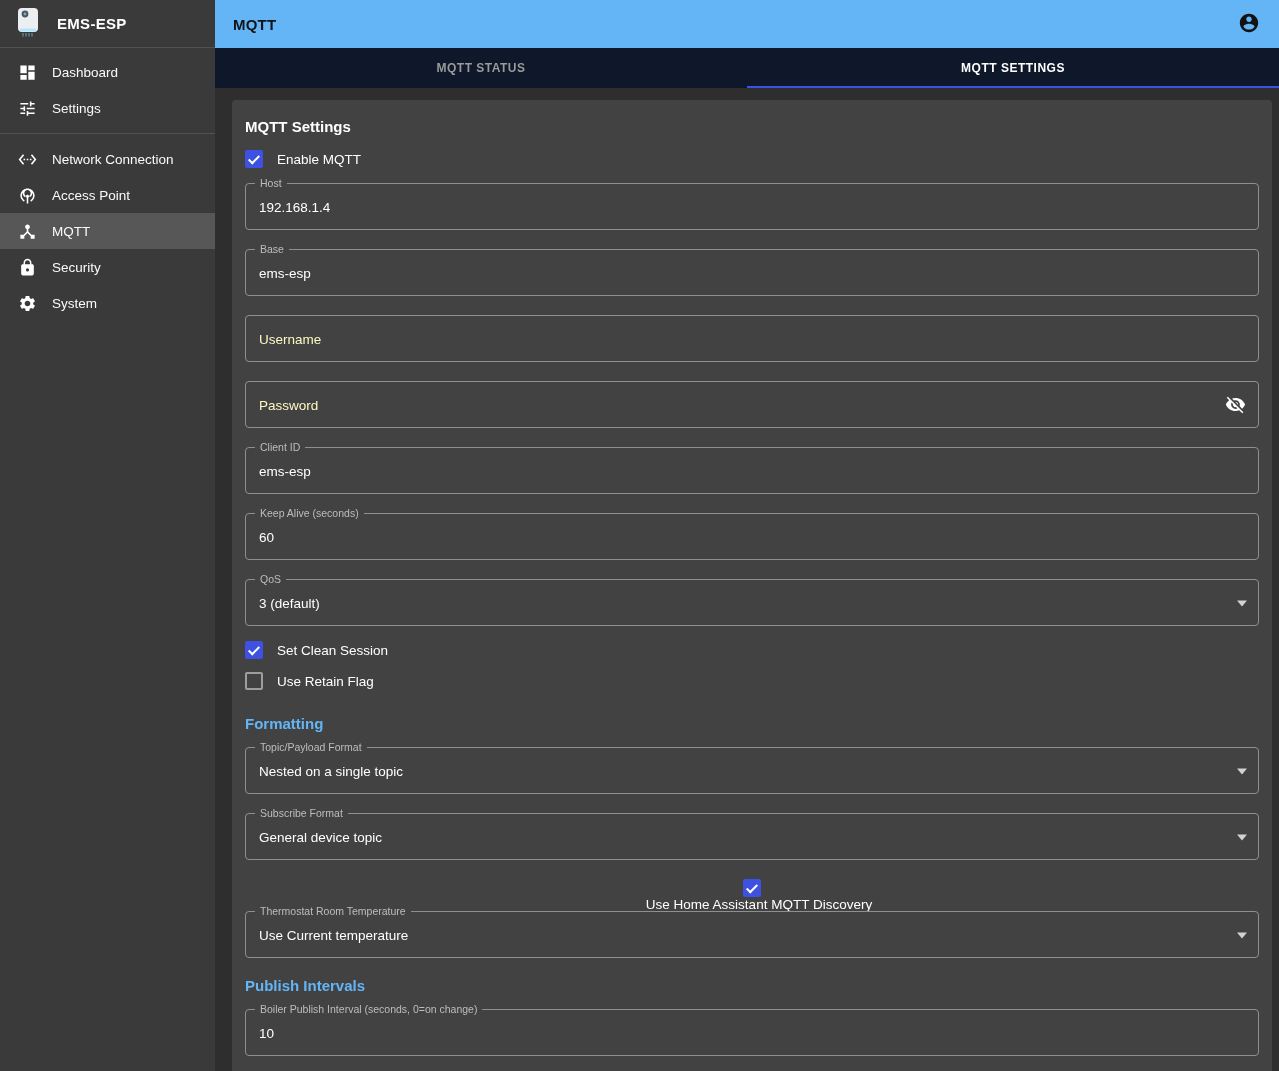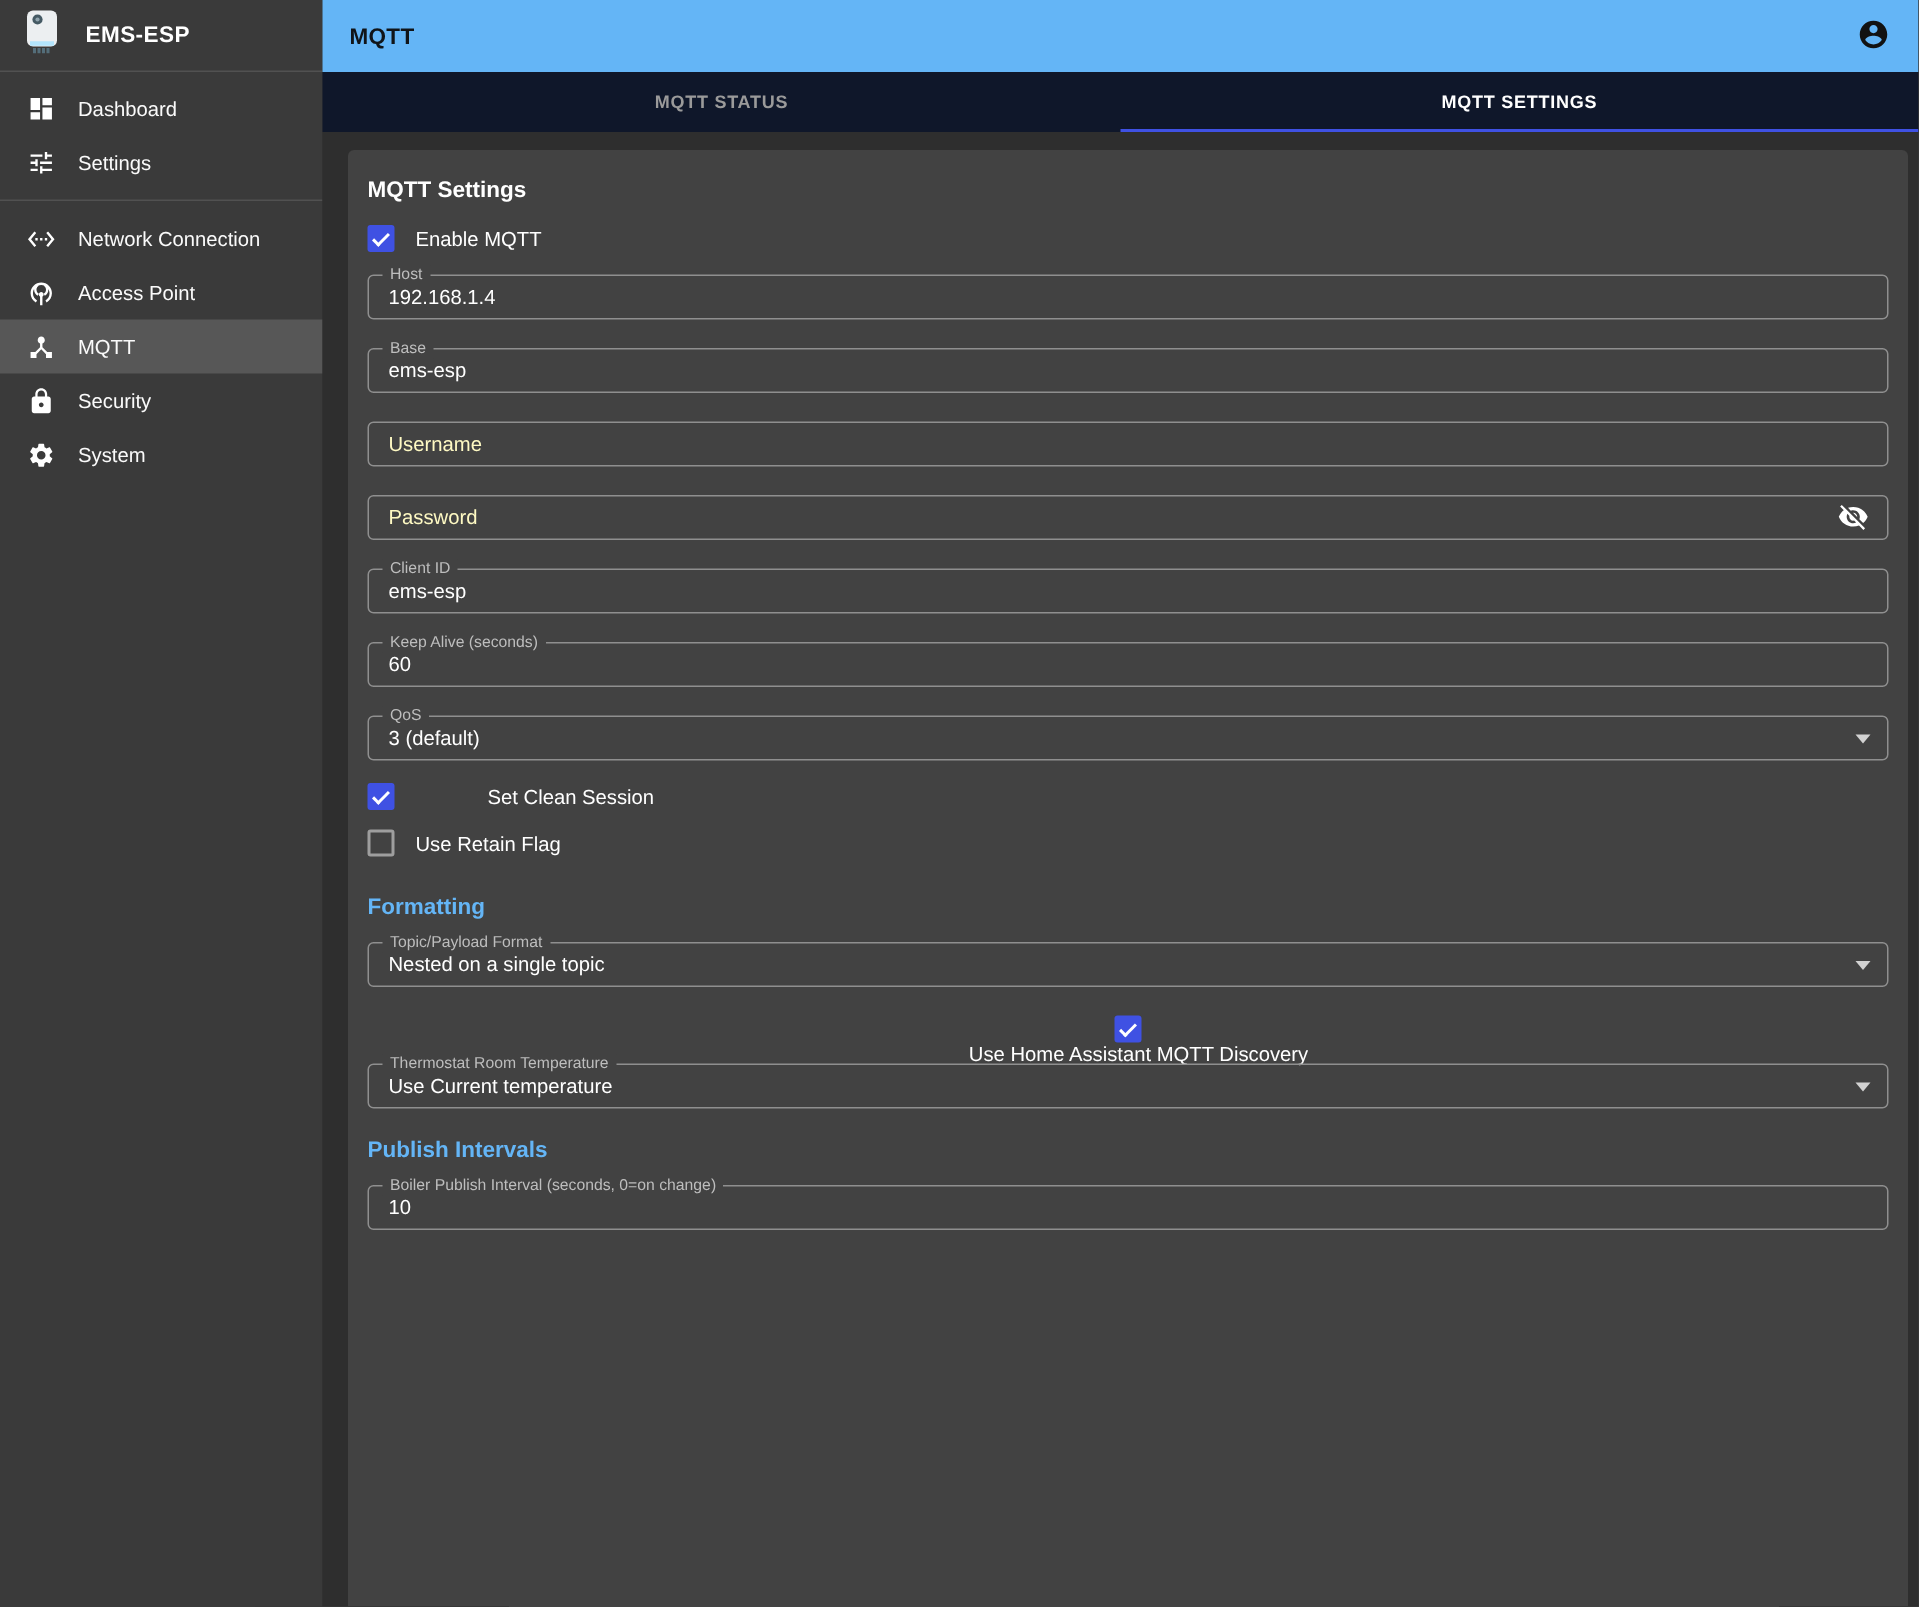--- a/index.html
+++ b/index.html
@@ -64,35 +64,35 @@
     border-radius: 4px 4px 0 0;
     padding: 16px 13px 30px 13px;
     min-height: 1100px;
   }
 
   .card-heading { font-size: 15px; font-weight: 700; color: #ffffff; margin: 2px 0 14px 0; }
   .section-heading { font-size: 15px; font-weight: 700; color: #64b5f6; margin: 24px 0 15px 0; }
 
   
   .cbrow { display: flex; align-items: center; height: 20px; margin: 0 0 14px 0; cursor: pointer; }
-  .cbrow.tight { margin-bottom: 11px; gap: 48px; }
+  .cbrow.tight { margin-bottom: 11px; }
   .cb { width: 18px; height: 18px; border-radius: 2px; position: relative; flex: 0 0 18px; }
   .cb.checked { background: #3f51e3; }
   .cb.checked::after {
     content: ""; position: absolute; left: 6px; top: 2.5px;
     width: 4px; height: 9px;
     border: solid #fff; border-width: 0 2px 2px 0;
     transform: rotate(45deg);
   }
   .cb.unchecked { border: 2px solid #9e9e9e; background: transparent; }
   .cblabel { margin-left: 14px; font-size: 13.5px; color: #ffffff; }
 
   
   .tf {
-    position: relative; height: 30px;
+    position: relative; height: 47px;
     border: 1px solid #8f8f8f; border-radius: 4px;
     margin-bottom: 19px; cursor: text;
   }
   .tf-label {
     position: absolute; top: -7px; left: 9px;
     background: #424242; padding: 0 5px;
     font-size: 10.5px; color: #bdbdbd; line-height: 13px;
     white-space: nowrap;
   }
   .tf-value {
@@ -270,20 +270,25 @@
       </div>
 
       <div class="section-heading">Formatting</div>
 
       <div class="tf select">
         <span class="tf-label">Topic/Payload Format</span>
         <span class="tf-value">Nested on a single topic</span>
         <span class="caret"></span>
       </div>
 
+      <div class="tf select">
+        <span class="tf-label">Subscribe Format</span>
+        <span class="tf-value">General device topic</span>
+        <span class="caret"></span>
+      </div>
 
       <div class="cbrow" style="margin-bottom:12px;flex-direction:column;">
         <span class="cb checked"></span>
         <span class="cblabel">Use Home Assistant MQTT Discovery</span>
       </div>
 
       <div class="tf select">
         <span class="tf-label">Thermostat Room Temperature</span>
         <span class="tf-value">Use Current temperature</span>
         <span class="caret"></span>

